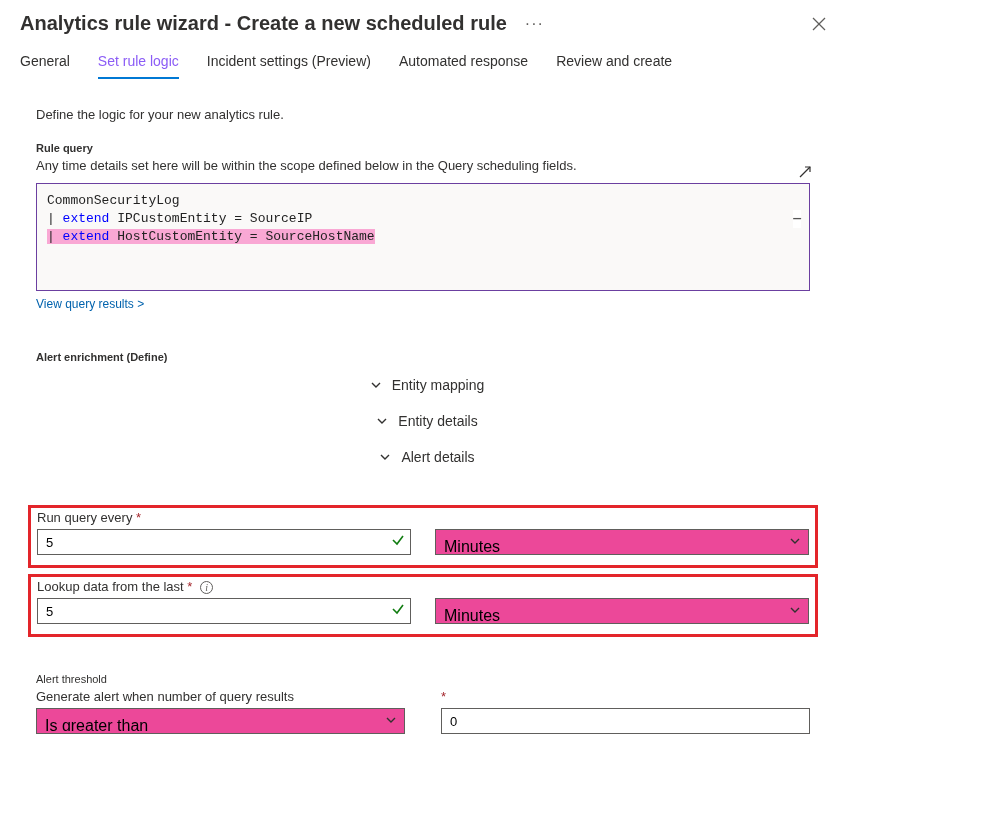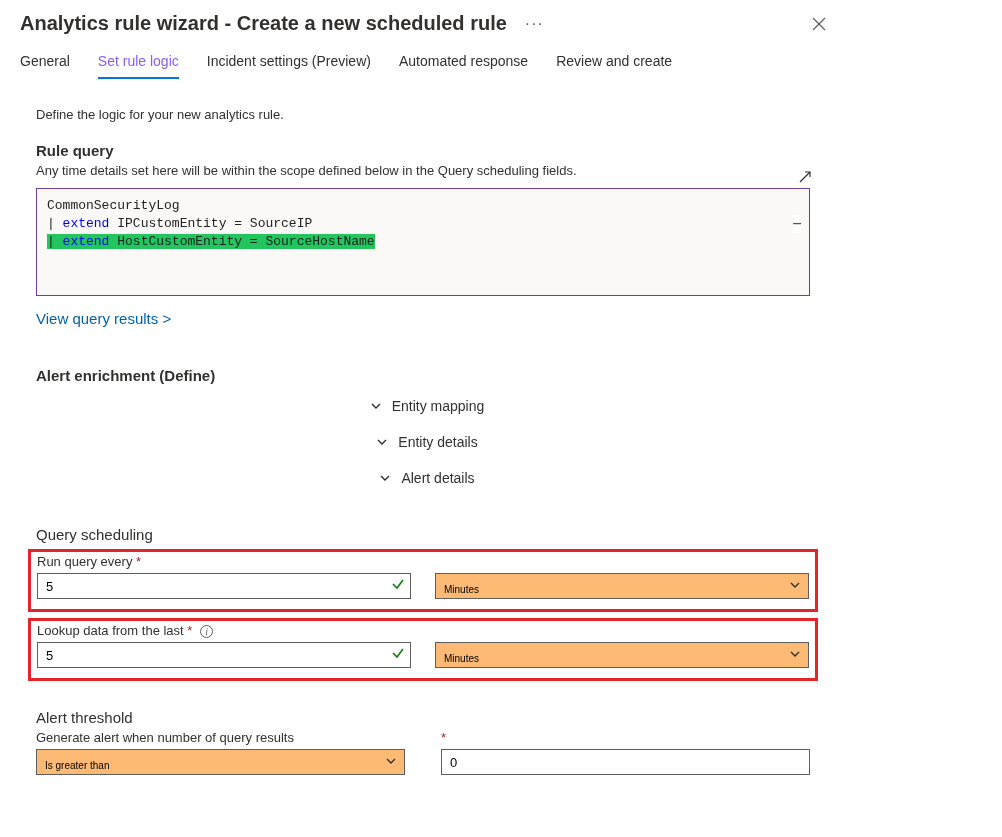--- a/index.html
+++ b/index.html
@@ -67,21 +67,21 @@
   }
   .body {
     padding: 24px 36px 10px 36px;
   }
   .desc {
     font-size: 13px;
     color: #323130;
     margin: 4px 0 20px 0;
   }
   .section-heading {
-    font-size: 15px;
+    font-size: 11px;
     font-weight: 600;
     margin: 0 0 4px 0;
   }
   .subdesc {
     font-size: 13px;
     color: #323130;
     margin: 0 0 10px 0;
   }
   .query-area {
     position: relative;
@@ -99,38 +99,38 @@
     padding: 8px 10px 8px 10px;
     font-family: Consolas, "Courier New", monospace;
     font-size: 13px;
     line-height: 1.4;
     min-height: 108px;
     position: relative;
     white-space: pre;
     overflow: auto;
   }
   .query-line.current {
-    background: #22c55e;
+    background: #f9a8d4;
   }
   .kw { color: #0000ff; }
   .plain { color: #222; }
   .collapse-marker {
     position: absolute;
     right: 8px;
     top: 26px;
     font-weight: bold;
     color: #555;
     cursor: pointer;
     background:#fff;
   }
   .link {
     color: #0062ad;
-    font-size: 15px;
+    font-size: 12px;
     display: inline-block;
-    margin-top: 14px;
+    margin-top: 6px;
     cursor: pointer;
     text-align: center;
   }
   .enrichment {
     margin-top: 40px;
   }
   .collapse-row {
     display: flex;
     align-items: center;
     gap: 10px;
@@ -193,40 +193,40 @@
     right: 6px;
     top: 4px;
     color: #107c10;
     pointer-events: none;
   }
   .select {
     width: 100%;
     height: 26px;
     border: 1px solid #605e5c;
     padding: 8px 26px 2px 8px;
-    font-size: 10px;
+    font-size: 16px;
     font-family: inherit;
-    background: #fdba74;
+    background: #ec4899;
     appearance: none;
     -webkit-appearance: none;
     position: relative;
   }
   .select-wrap {
     position: relative;
     flex: 1;
   }
   .select-chev {
     position: absolute;
     right: 8px;
     top: 6px;
     pointer-events: none;
     color: #323130;
   }
   .threshold {
-    margin-top: 28px;
+    margin-top: 36px;
   }
   .threshold-row {
     display:flex;
     gap: 36px;
     align-items:flex-end;
     margin-top: 4px;
   }
   .threshold-row .left { flex:1; }
   .threshold-row .right { flex:1; }
 </style>
@@ -291,21 +291,20 @@
       </div>
       <div class="collapse-row">
         <svg class="chev" viewBox="0 0 12 12">
             <polyline points="2,4 6,8 10,4" fill="none" stroke="#323130" stroke-width="1.4"></polyline>
           </svg>
         <span>Alert details</span>
       </div>
     </div>
 
     <div class="scheduling">
-      <div class="section-heading" style="font-weight:400;">Query scheduling</div>
 
       <div class="highlight">
         <div class="field-label">
           <span>Run query every</span> <span class="req">*</span>
         </div>
         <div class="row-2">
           <div class="input-wrap">
             <input class="text-input" value="5" style="">
             <span class="valid-check">
               <svg width="14" height="14" viewBox="0 0 14 14">

